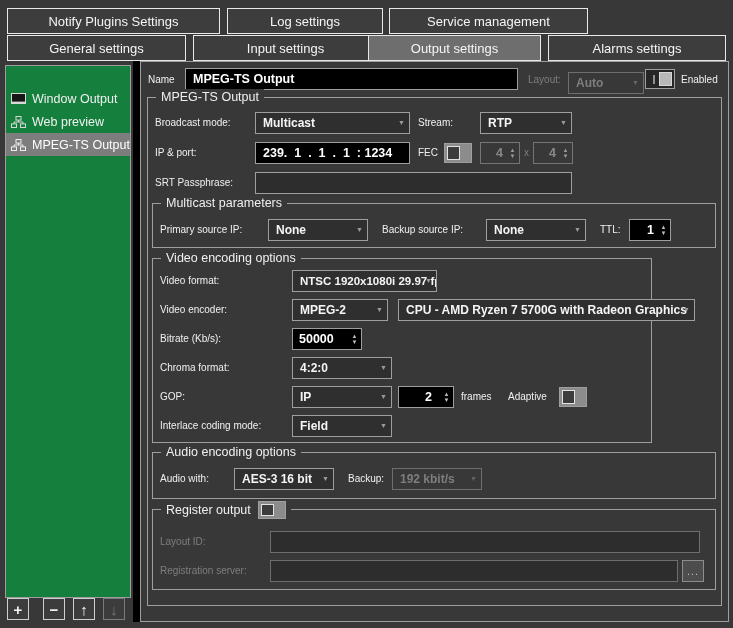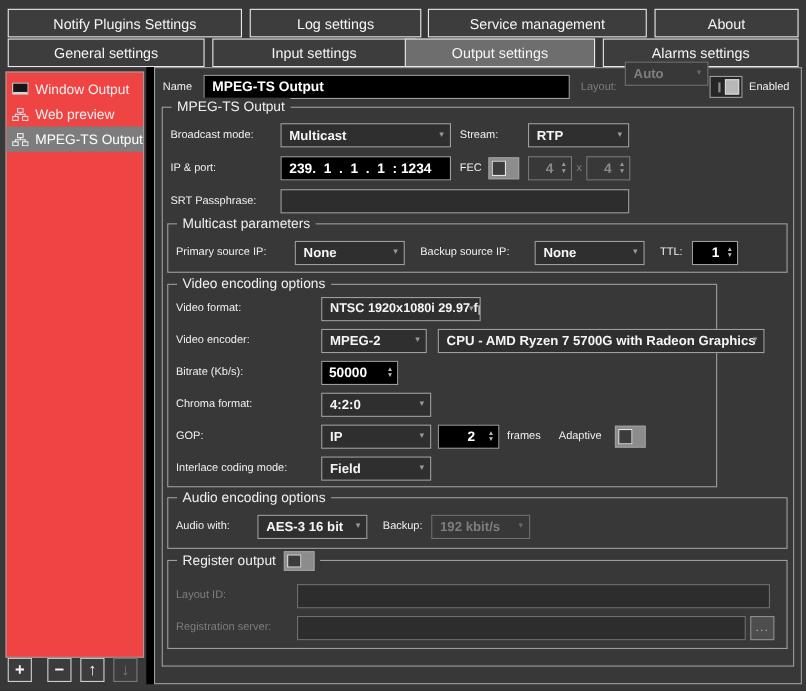--- a/index.html
+++ b/index.html
@@ -4,21 +4,21 @@
 <style>
   html,body{margin:0;padding:0;background:#222;}
   #screen{position:relative;width:733px;height:628px;background:#383838;overflow:hidden;
           font-family:"Liberation Sans","DejaVu Sans",sans-serif;}
   
   .tab{position:absolute;height:26px;box-sizing:border-box;border:1px solid #e9e9e9;background:#3d3d3d;
        color:#f5f5f5;font-size:13px;display:flex;align-items:center;justify-content:center;white-space:nowrap;text-align:right;}
   .tab.active{background:#6e6e6e;}
   
   .sidebar{position:absolute;left:5px;top:65px;width:126px;height:533px;box-sizing:border-box;
-           border:1px solid #9e9e9e;background:#ef4444;padding-top:3px;}
+           border:1px solid #9e9e9e;background:#15803d;padding-top:21px;}
   .side-item{height:23px;display:flex;align-items:center;gap:6px;padding-left:5px;color:#f0f0f0;font-size:12.5px;white-space:nowrap;}
   .side-item.selected{background:#7d7d7d;color:#fff;}
   .sbtn{position:absolute;top:598px;width:22px;height:22px;box-sizing:border-box;border:1px solid #cfcfcf;
         background:#3c3c3c;color:#f5f5f5;display:flex;align-items:center;justify-content:center;
         font-size:15px;font-weight:bold;line-height:1;}
   .sbtn.disabled{border-color:#7a7a7a;color:#7a7a7a;}
   
   .strip{position:absolute;left:133px;top:61px;width:7px;height:561px;background:#000;}
   .main{position:absolute;left:140px;top:61px;width:589px;height:561px;box-sizing:border-box;
         border:1px solid #9e9e9e;background:#383838;}
@@ -61,21 +61,20 @@
   .icon{flex:0 0 auto;display:flex;}
 </style>
 </head>
 <body>
 
 <div id="screen">
 
   <div class="tab" style="left:7px;top:8px;width:213px;">Notify Plugins Settings</div>
   <div class="tab" style="left:227px;top:8px;width:156px;">Log settings</div>
   <div class="tab" style="left:389px;top:8px;width:199px;">Service management</div>
-  <div class="tab" style="left:595px;top:8px;width:131px;">About</div>
 
   <div class="tab" style="left:7px;top:35px;width:179px;">General settings</div>
   <div class="tab" style="left:193px;top:35px;width:185px;">Input settings</div>
   <div class="tab active" style="left:368px;top:35px;width:173px;">Output settings</div>
   <div class="tab" style="left:548px;top:35px;width:178px;">Alarms settings</div>
 
   <div class="sidebar">
     <div class="side-item">
       <span class="icon">
         <svg width="15" height="12" viewBox="0 0 15 12">
@@ -113,21 +112,21 @@
   <div class="sbtn" style="left:43px;">−</div>
   <div class="sbtn" style="left:73px;">↑</div>
   <div class="sbtn disabled" style="left:103px;">↓</div>
 
   <div class="strip"></div>
   <div class="main"></div>
 
   <div class="lbl" style="left:148px;top:69px;">Name</div>
   <div class="tinput" style="left:185px;top:68px;width:333px;">MPEG-TS Output</div>
   <div class="lbl dim" style="left:528px;top:69px;">Layout:</div>
-  <div class="combo disabled" style="left:568px;top:56px;width:76px;">
+  <div class="combo disabled" style="left:568px;top:72px;width:76px;">
     <span>Auto</span>
     <span class="carr">▼</span>
   </div>
   <div class="toggle on" style="left:645px;top:69px;">
       <span class="mark"></span>
       <span class="knob"></span>
     </div>
   <div class="lbl" style="left:681px;top:69px;text-align:right;">Enabled</div>
 
   <div class="grp" style="left:147px;top:97px;width:575px;height:509px;">

